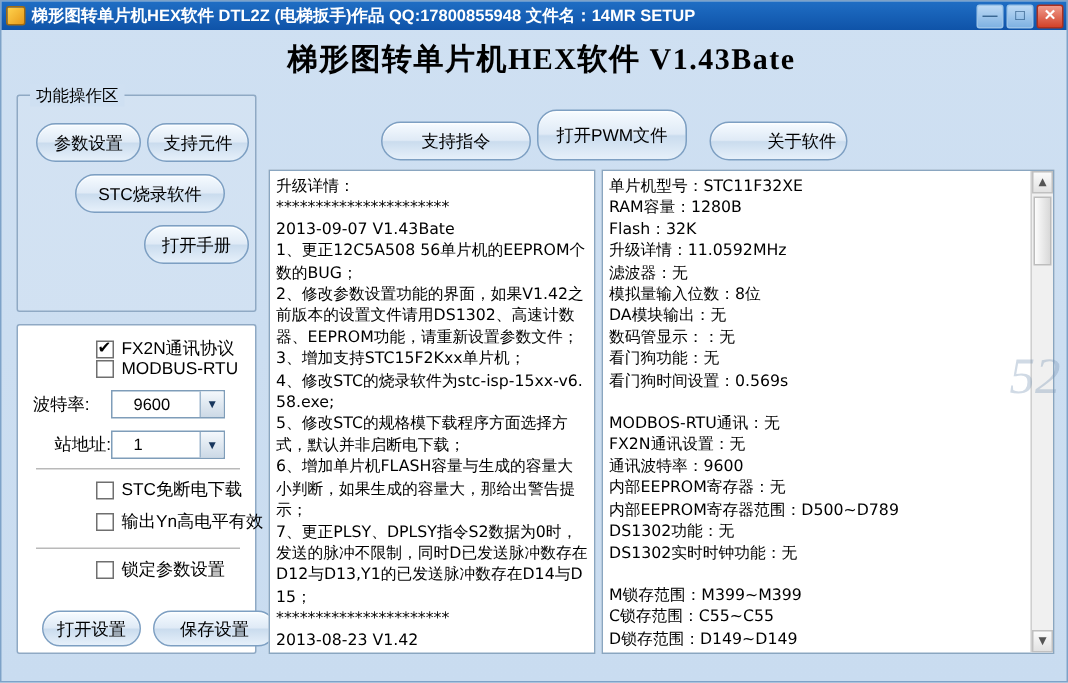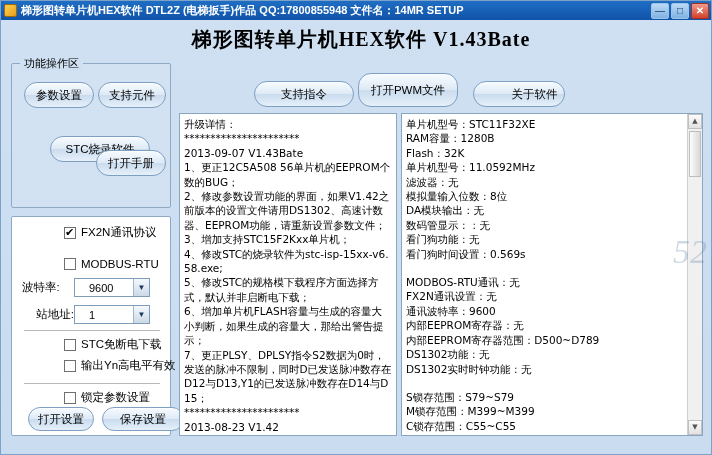--- a/index.html
+++ b/index.html
@@ -80,21 +80,21 @@
     color:#000;
     text-align:center;
     display:flex; align-items:center; justify-content:center;
     cursor:default;
     box-shadow:0 1px 0 rgba(255,255,255,.7) inset;
   }
   .btn.disabled { color:#9a9a9a; background:linear-gradient(180deg,#f0f3f6,#dde3e9); }
 
   #btn-params   { position:absolute; left:12px;  top:18px; width:70px; height:26px; }
   #btn-elements { position:absolute; left:86px;  top:18px; width:68px; height:26px; }
-  #btn-stc      { position:absolute; left:38px;  top:52px; width:100px; height:26px;margin-top:20px;}
+  #btn-stc      { position:absolute; left:38px;  top:52px; width:100px; height:26px;}
   #btn-monitor  { position:absolute; left:8px;   top:86px; width:72px; height:26px;}
   #btn-manual   { position:absolute; left:84px;  top:86px; width:70px; height:26px;}
 
   #btn-support  { position:absolute; left:253px; top:80px; width:100px; height:26px;}
   #btn-pwm      { position:absolute; left:357px; top:72px; width:100px; height:34px;}
   #btn-about    { position:absolute; left:472px; top:80px; width:92px; height:26px;padding-left:31px;}
 
   
   .chkrow { display:flex; align-items:center; font-size:11.5px; margin:0;padding-left:42px; }
   .chk {
@@ -196,21 +196,21 @@
   <div class="btn" id="btn-support">支持指令</div>
   <div class="btn" id="btn-pwm">打开PWM文件</div>
   <div class="btn" id="btn-about">关于软件</div>
 
   <div class="group" id="cfggroup">
     <div style="position:absolute;left:10px;top:8px;right:8px;">
       <div class="chkrow">
         <span class="chk checked"></span>
         <span class="lbl red">FX2N通讯协议</span>
       </div>
-      <div class="chkrow" style="margin-top:18px;text-align:center;">
+      <div class="chkrow" style="margin-top:0;text-align:center;">
         <span class="chk"></span>
         <span class="lbl red">MODBUS-RTU</span>
       </div>
 
       <div class="fieldrow" style="margin-top:8px;">
         <span class="fieldlabel">波特率:</span>
         <span class="combo">
           <span>9600</span>
           <span class="arrow">▼</span>
         </span>
@@ -262,37 +262,36 @@
 2013-08-23 V1.42
 1、增加BMOV与BMOVP指令；
 2、更改使用定时器与计数器时，在计数器前和有些定时器不能工作的BUG；</pre>
   </div>
 
   <div class="textpanel" id="rightpanel">
     <div style="padding-right:18px;">
       <div>单片机型号：STC11F32XE</div>
       <div>RAM容量：1280B</div>
       <div>Flash：32K</div>
-      <div>单片机型号：11.0592MHz</div>
+      <div>升级详情：11.0592MHz</div>
       <div>滤波器：无</div>
       <div>模拟量输入位数：8位</div>
       <div>DA模块输出：无</div>
       <div>数码管显示：：无</div>
       <div>看门狗功能：无</div>
       <div>看门狗时间设置：0.569s</div>
       <div style="height:14px;"></div>
       <div>MODBOS-RTU通讯：无</div>
       <div>FX2N通讯设置：无</div>
       <div>通讯波特率：9600</div>
       <div>内部EEPROM寄存器：无</div>
       <div>内部EEPROM寄存器范围：D500~D789</div>
       <div>DS1302功能：无</div>
       <div>DS1302实时时钟功能：无</div>
       <div style="height:14px;"></div>
-      <div>S锁存范围：S79~S79</div>
       <div>M锁存范围：M399~M399</div>
       <div>C锁存范围：C55~C55</div>
       <div>D锁存范围：D149~D149</div>
     </div>
     <div class="scrollbar">
       <div class="sb-btn">▲</div>
       <div class="sb-thumb"></div>
       <div class="sb-btn bottom">▼</div>
     </div>
   </div>

